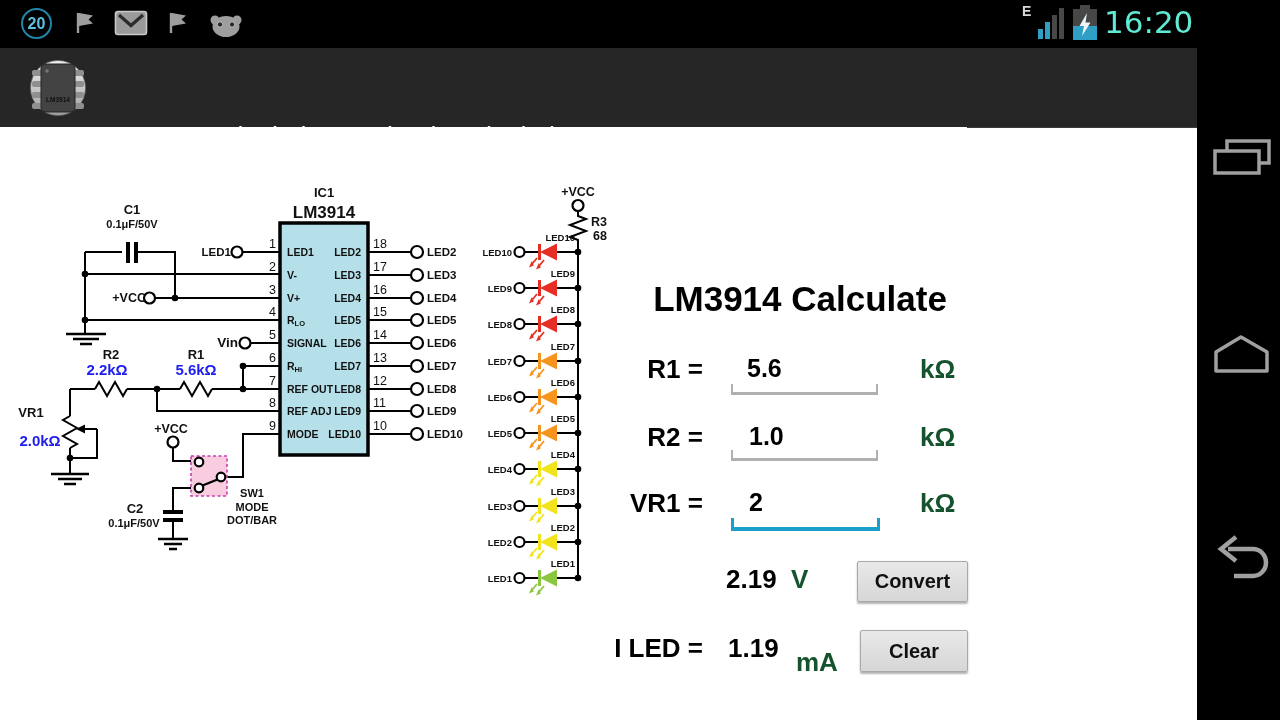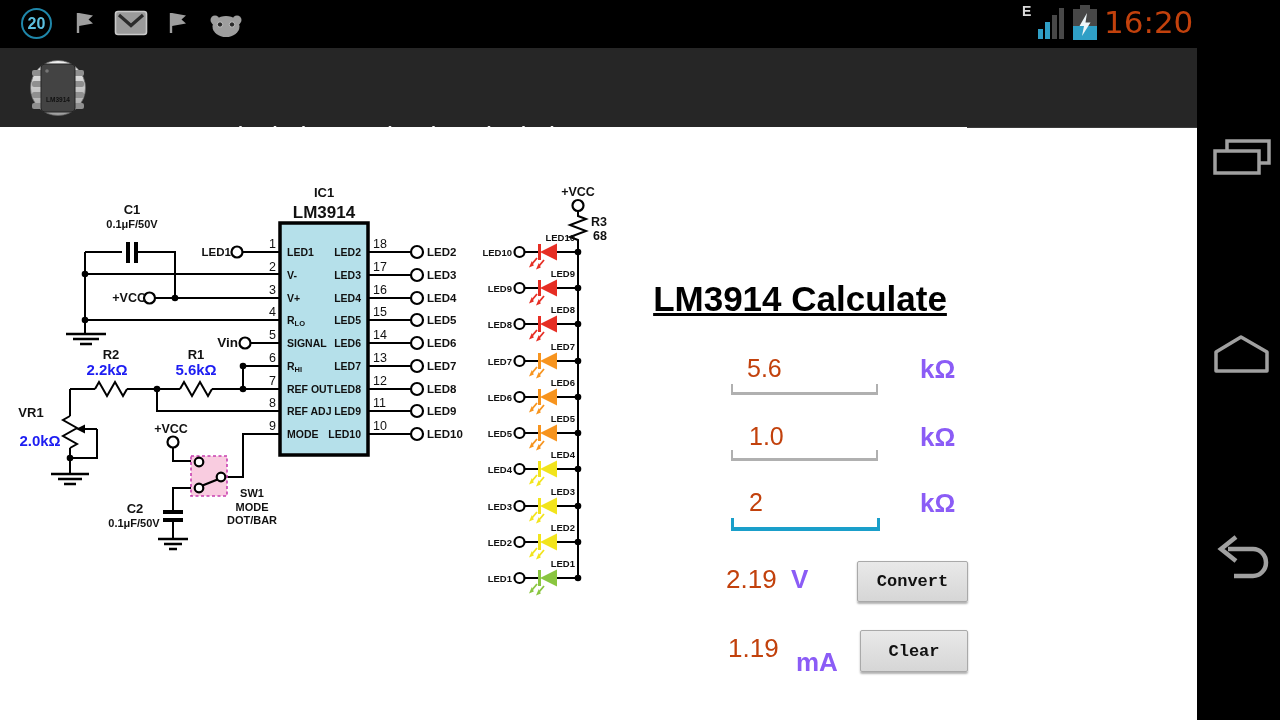--- a/index.html
+++ b/index.html
@@ -3,21 +3,21 @@
 <meta charset="utf-8">
 <style>
   html,body{margin:0;padding:0;background:#000;}
   #stage{position:relative;width:1280px;height:720px;overflow:hidden;background:#fff;
          font-family:"Liberation Sans",sans-serif;}
   
   .status-bar{position:absolute;left:0;top:0;width:1280px;height:48px;background:#000;padding-left:38px;}
   .badge20{position:absolute;left:21px;top:8px;width:27px;height:27px;border:2.5px solid #1f87aa;
            border-radius:50%;color:#5cc0e0;font-size:16px;font-weight:bold;text-align:center;line-height:27px;}
   .sb-icon{position:absolute;top:10px;}
-  .clock{position:absolute;left:1104px;top:4px;font-size:31px;color:#c2410c;font-family:"DejaVu Sans",sans-serif;}
+  .clock{position:absolute;left:1104px;top:4px;font-size:31px;color:#5eead4;font-family:"DejaVu Sans",sans-serif;}
   .nettype{position:absolute;left:1022px;top:3px;font-size:14px;color:#d9d9d9;font-weight:bold;}
   
   .app-bar{position:absolute;left:0;top:48px;width:1197px;height:79px;background:#262626;border-bottom:1px solid #3c3c3c;}
   .app-title{position:absolute;left:98px;top:74px;font-size:27px;color:#f5f5f5;}
   
   .nav-bar{position:absolute;right:0;top:0;width:83px;height:720px;background:#000;}
   
   .content{position:absolute;left:0;top:127px;width:967px;height:593px;background:#fff;}
   
   svg text{font-family:"Liberation Sans",sans-serif;fill:#111;}
@@ -31,30 +31,30 @@
   .led-label{font-size:9.5px;font-weight:bold;}
   .clabel{font-size:13px;font-weight:bold;text-anchor:middle;}
   .cval{font-size:11px;font-weight:bold;text-anchor:middle;}
   .netlabel{font-size:12.5px;font-weight:bold;}
   .rval{font-size:15px;font-weight:bold;text-anchor:middle;fill:#1d1df2;}
   .icref{font-size:13px;font-weight:bold;text-anchor:middle;}
   .icpart{font-size:17px;font-weight:bold;text-anchor:middle;}
   .swlabel{font-size:11px;font-weight:bold;text-anchor:middle;}
   
   .calc-title{position:absolute;left:620px;top:152px;width:360px;text-align:center;
-              font-size:35px;font-weight:bold;color:#000;text-decoration:underline;}
+              font-size:35px;font-weight:bold;color:#000;}
   .f-label{position:absolute;left:540px;width:163px;text-align:right;font-size:26px;font-weight:bold;color:#000;}
-  .f-value{position:absolute;font-size:25px;font-weight:normal;color:#c2410c;}
-  .f-unit{position:absolute;font-size:26px;font-weight:bold;color:#8b5cf6;}
+  .f-value{position:absolute;font-size:25px;font-weight:bold;color:#000000;}
+  .f-unit{position:absolute;font-size:26px;font-weight:bold;color:#14532d;}
   .underline{position:absolute;left:731px;width:143px;height:8px;border:2px solid #b0b0b0;
              border-top:none;border-bottom-width:3px;}
   .underline.focused{height:9px;border-color:#1a9fca;border-width:3px;border-bottom-width:4px;border-top:none;}
   .btn{position:absolute;background:linear-gradient(#e9e9e9,#d6d6d6);border:1px solid #a9a9a9;
-       border-radius:2px;box-shadow:0 1.5px 2px rgba(0,0,0,.3);font-size:17px;font-weight:bold;color:#111;
-       display:flex;align-items:center;justify-content:center;font-family:Liberation Mono, monospace;}
+       border-radius:2px;box-shadow:0 1.5px 2px rgba(0,0,0,.3);font-size:20px;font-weight:bold;color:#111;
+       display:flex;align-items:center;justify-content:center;}
 </style>
 </head>
 <body>
 
 <div id="stage">
 
   <div class="status-bar">
     <div class="badge20">20</div>
     <svg class="sb-icon" style="left:74px;top:11px" width="21" height="23">
       <path d="M4,22 V2" stroke="#9e9e9e" stroke-width="2.4" fill="none"></path>
@@ -383,35 +383,39 @@
             <path d="M544,586 L539,592" stroke="#8ac640" stroke-width="1.8" fill="none"></path>
             <polygon points="536,595.5 540.8,593.5 538.8,589" fill="#8ac640"></polygon>
             <circle cx="578" cy="578" r="3.3" fill="#000"></circle>
             <text x="575" y="567" text-anchor="end" class="led-label">LED1</text>
           </g>
         </g>
     </svg>
 
     <div class="calc-title">LM3914 Calculate</div>
 
+    <div class="f-label" style="top:227px">R1 =</div>
     <div class="f-value" style="left:747px;top:227px">5.6</div>
     <div class="underline" style="top:257px"></div>
     <div class="f-unit" style="left:920px;top:227px">kΩ</div>
 
+    <div class="f-label" style="top:295px">R2 =</div>
     <div class="f-value" style="left:749px;top:295px">1.0</div>
     <div class="underline" style="top:323px"></div>
     <div class="f-unit" style="left:920px;top:295px">kΩ</div>
 
+    <div class="f-label" style="top:361px">VR1 =</div>
     <div class="f-value" style="left:749px;top:361px">2</div>
     <div class="underline focused" style="top:391px"></div>
     <div class="f-unit" style="left:920px;top:361px">kΩ</div>
 
     <div class="f-value" style="left:726px;top:437px;font-size:26px">2.19</div>
     <div class="f-unit" style="left:791px;top:437px">V</div>
 
+    <div class="f-label" style="top:506px">I LED =</div>
     <div class="f-value" style="left:728px;top:506px;font-size:26px">1.19</div>
     <div class="f-unit" style="left:796px;top:520px">mA</div>
 
     <div class="btn" style="left:857px;top:434px;width:109px;height:39px">Convert</div>
     <div class="btn" style="left:860px;top:503px;width:106px;height:40px">Clear</div>
 
   </div>
 
   <div class="nav-bar">
     <svg style="position:absolute;left:9px;top:135px" width="70" height="50">

